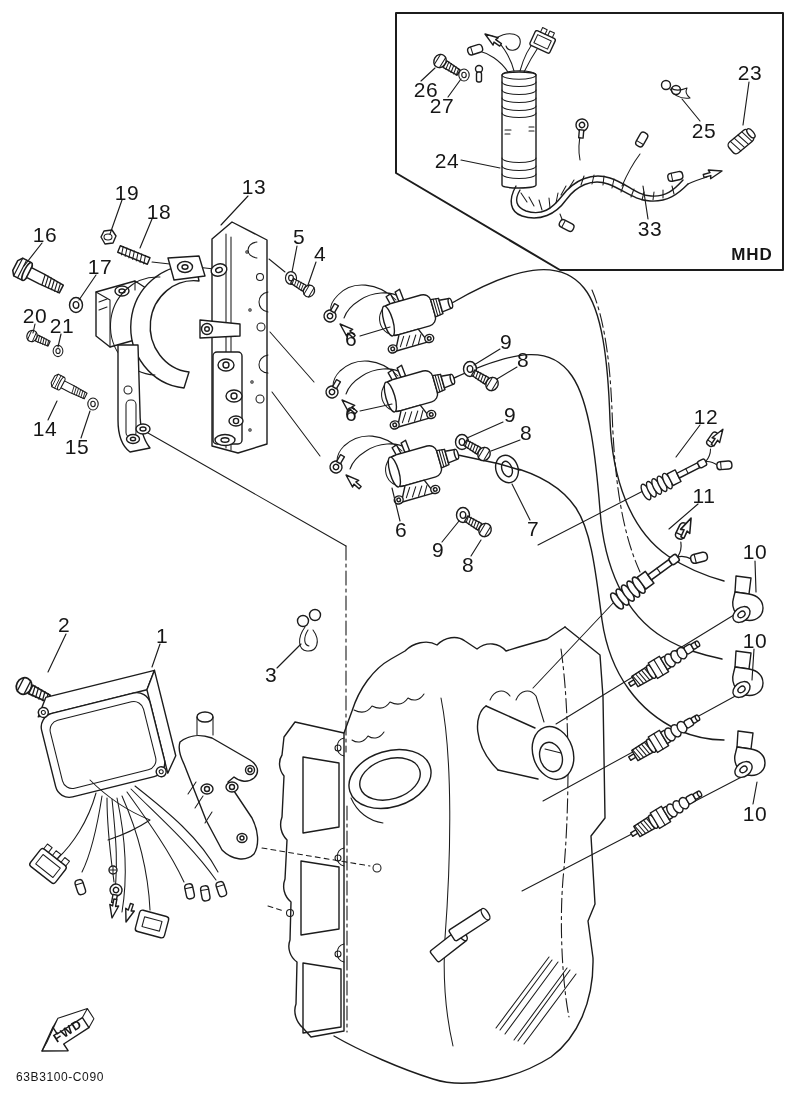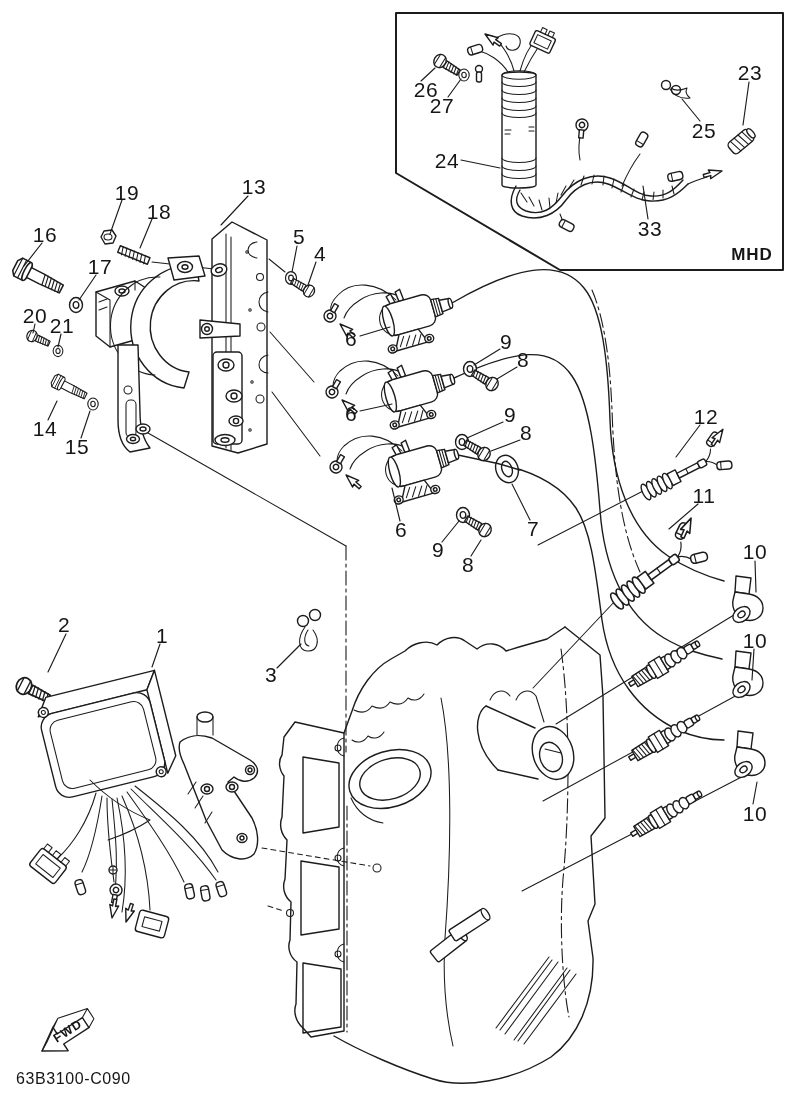--- a/index.html
+++ b/index.html
@@ -9,21 +9,21 @@
   svg *{stroke:#1c1c1c;fill:none;stroke-width:1.4;stroke-linecap:round;stroke-linejoin:round;}
   svg .wf{fill:#ffffff;}
   svg .thin{stroke-width:1.05;}
   svg .thick{stroke-width:2;}
   svg .dd{stroke-dasharray:14 4 3 4;stroke-width:1.1;}
   svg .dsh{stroke-dasharray:5 4;stroke-width:1.05;}
   svg .leader{stroke-width:1.15;}
   .part-label{position:absolute;transform:translate(-50%,-50%);font-size:21px;line-height:1;
               letter-spacing:.5px;white-space:nowrap;}
   .mhd{position:absolute;transform:translate(-50%,-50%);font-size:17px;font-weight:bold;letter-spacing:1px;}
-  .code{position:absolute;font-size:16px;letter-spacing:.6px;}
+  .code{position:absolute;font-size:12px;letter-spacing:.6px;}
   .fwd{position:absolute;font-size:12.5px;font-weight:bold;transform:rotate(-33deg);letter-spacing:1px;}
 </style>
 </head>
 <body>
 
 <div class="stage">
 
 <svg width="790" height="1100" viewBox="0 0 790 1100">
   <defs>
     <g id="washer">

